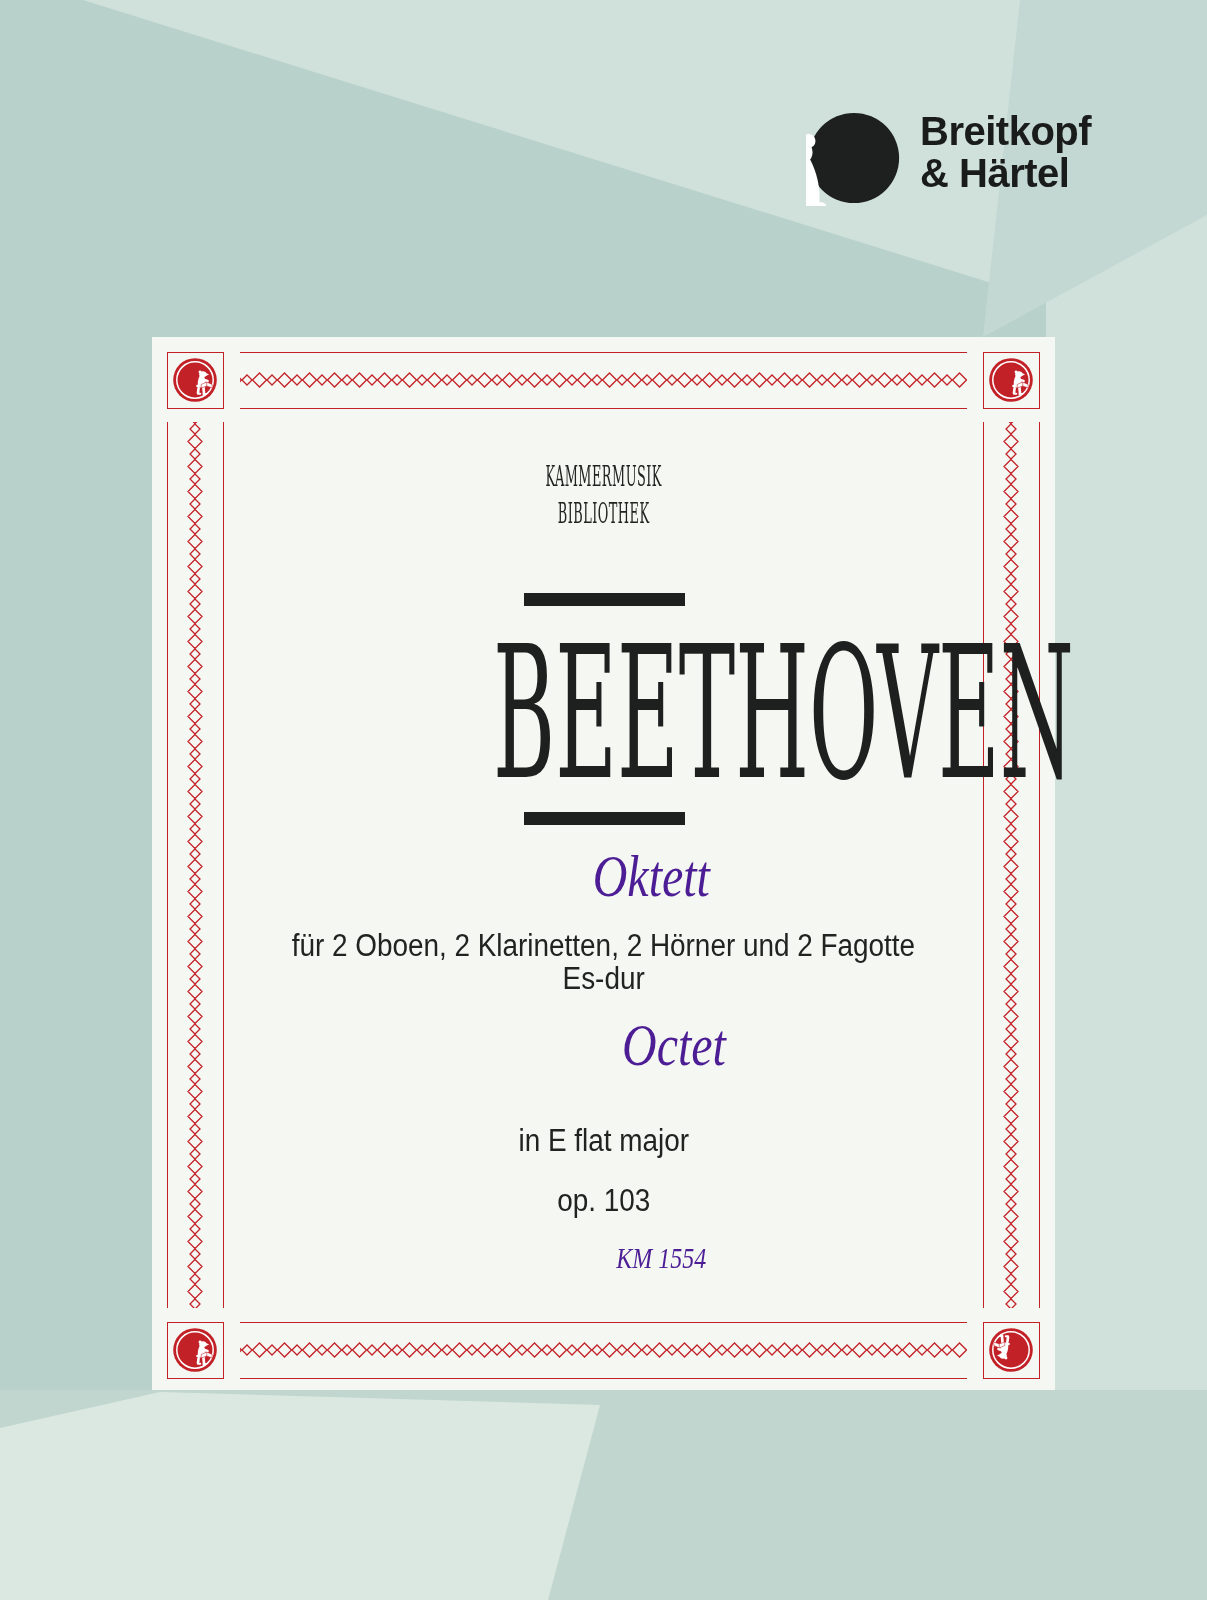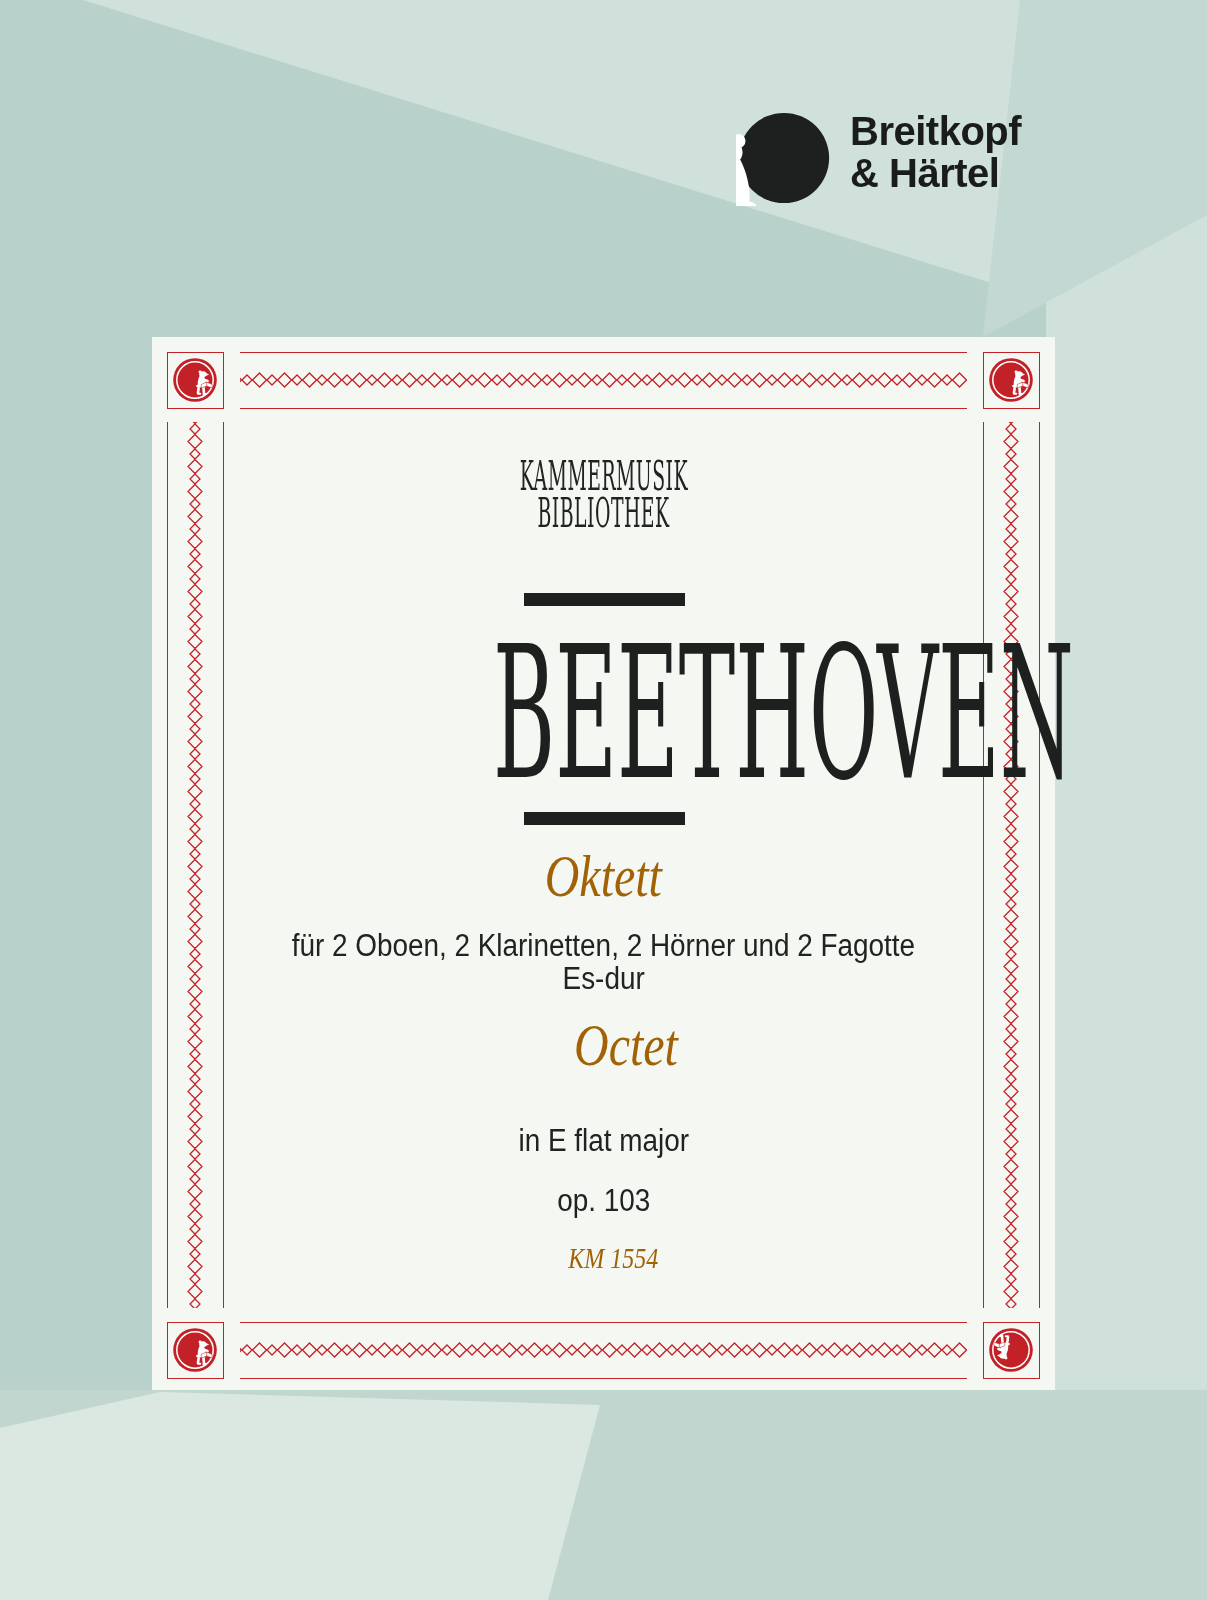--- a/index.html
+++ b/index.html
@@ -11,50 +11,50 @@
   .page{
     position:relative;width:1207px;height:1600px;overflow:hidden;
     background:#b8d1ca;
     font-family:"Liberation Sans", sans-serif;
     color:var(--ink);
   }
   .page *{box-sizing:border-box;}
   .bg{position:absolute;left:0;top:0;}
 
   
-  .logo{position:absolute;left:736px;top:110px;display:flex;align-items:flex-start;}
+  .logo{position:absolute;left:806px;top:110px;display:flex;align-items:flex-start;}
   .logo-mark{--disc-color:#1d201e;width:96px;height:96px;}
   .logo-text{margin-left:18px;margin-top:0;font-weight:bold;font-size:40px;line-height:42px;
     letter-spacing:-0.5px;color:#191c1a;white-space:nowrap;}
 
   
   .panel{position:absolute;left:152px;top:337px;width:903px;height:1053px;background:var(--panel);}
   .medallion{position:absolute;width:57px;height:57px;border:1.5px solid var(--red);--disc-color:var(--red);}
   .medallion svg{display:block;width:54px;height:54px;}
   .medallion.br svg{transform:rotate(180deg);}
   .band-h{position:absolute;height:57px;border-top:1.5px solid var(--red);border-bottom:1.5px solid var(--red);}
   .band-v{position:absolute;width:57px;border-left:1.5px solid var(--red);border-right:1.5px solid var(--red);}
   .band-h svg,.band-v svg{display:block;}
 
   
   .line{position:absolute;left:0;width:100%;text-align:center;white-space:nowrap;}
   .line > span{display:inline-block;white-space:nowrap;}
 
-  .series{top:121px;font-family:"DejaVu Serif", serif;font-size:41px;line-height:37px;
+  .series{top:121px;font-family:"DejaVu Serif", serif;font-size:28px;line-height:37px;
     letter-spacing:1px;color:#20231f;}
   .series span{transform:scaleX(0.46);}
 
   .rule{position:absolute;left:50%;width:161px;height:13px;margin-left:-80px;background:#1d201e;}
   .rule.r1{top:256px;}
   .rule.r2{top:475px;}
 
   .composer{top:284px;font-family:"DejaVu Serif", serif;font-size:184px;line-height:184px;color:#1d201e;}
   .composer span{transform:scaleX(0.46);}
 
-  .t-it{font-family:"Liberation Serif", serif;font-style:italic;color:#a16207;}
+  .t-it{font-family:"Liberation Serif", serif;font-style:italic;color:#4c1d95;margin-left:48px;}
   .title-de{top:509px;font-size:60px;line-height:60px;}
   .title-de span,.title-en span{transform:scaleX(0.8);}
   .title-en{top:678px;font-size:60px;line-height:60px;padding-left:45px;}
 
   .sans{font-size:31px;line-height:31px;color:#202320;}
   .sans span{transform:scaleX(0.9);}
   .scoring-de{top:557px;margin-top:36px;}
   .key-de{top:626px;}
   .scoring-en{top:752px;}
   .key-en{top:788px;}

